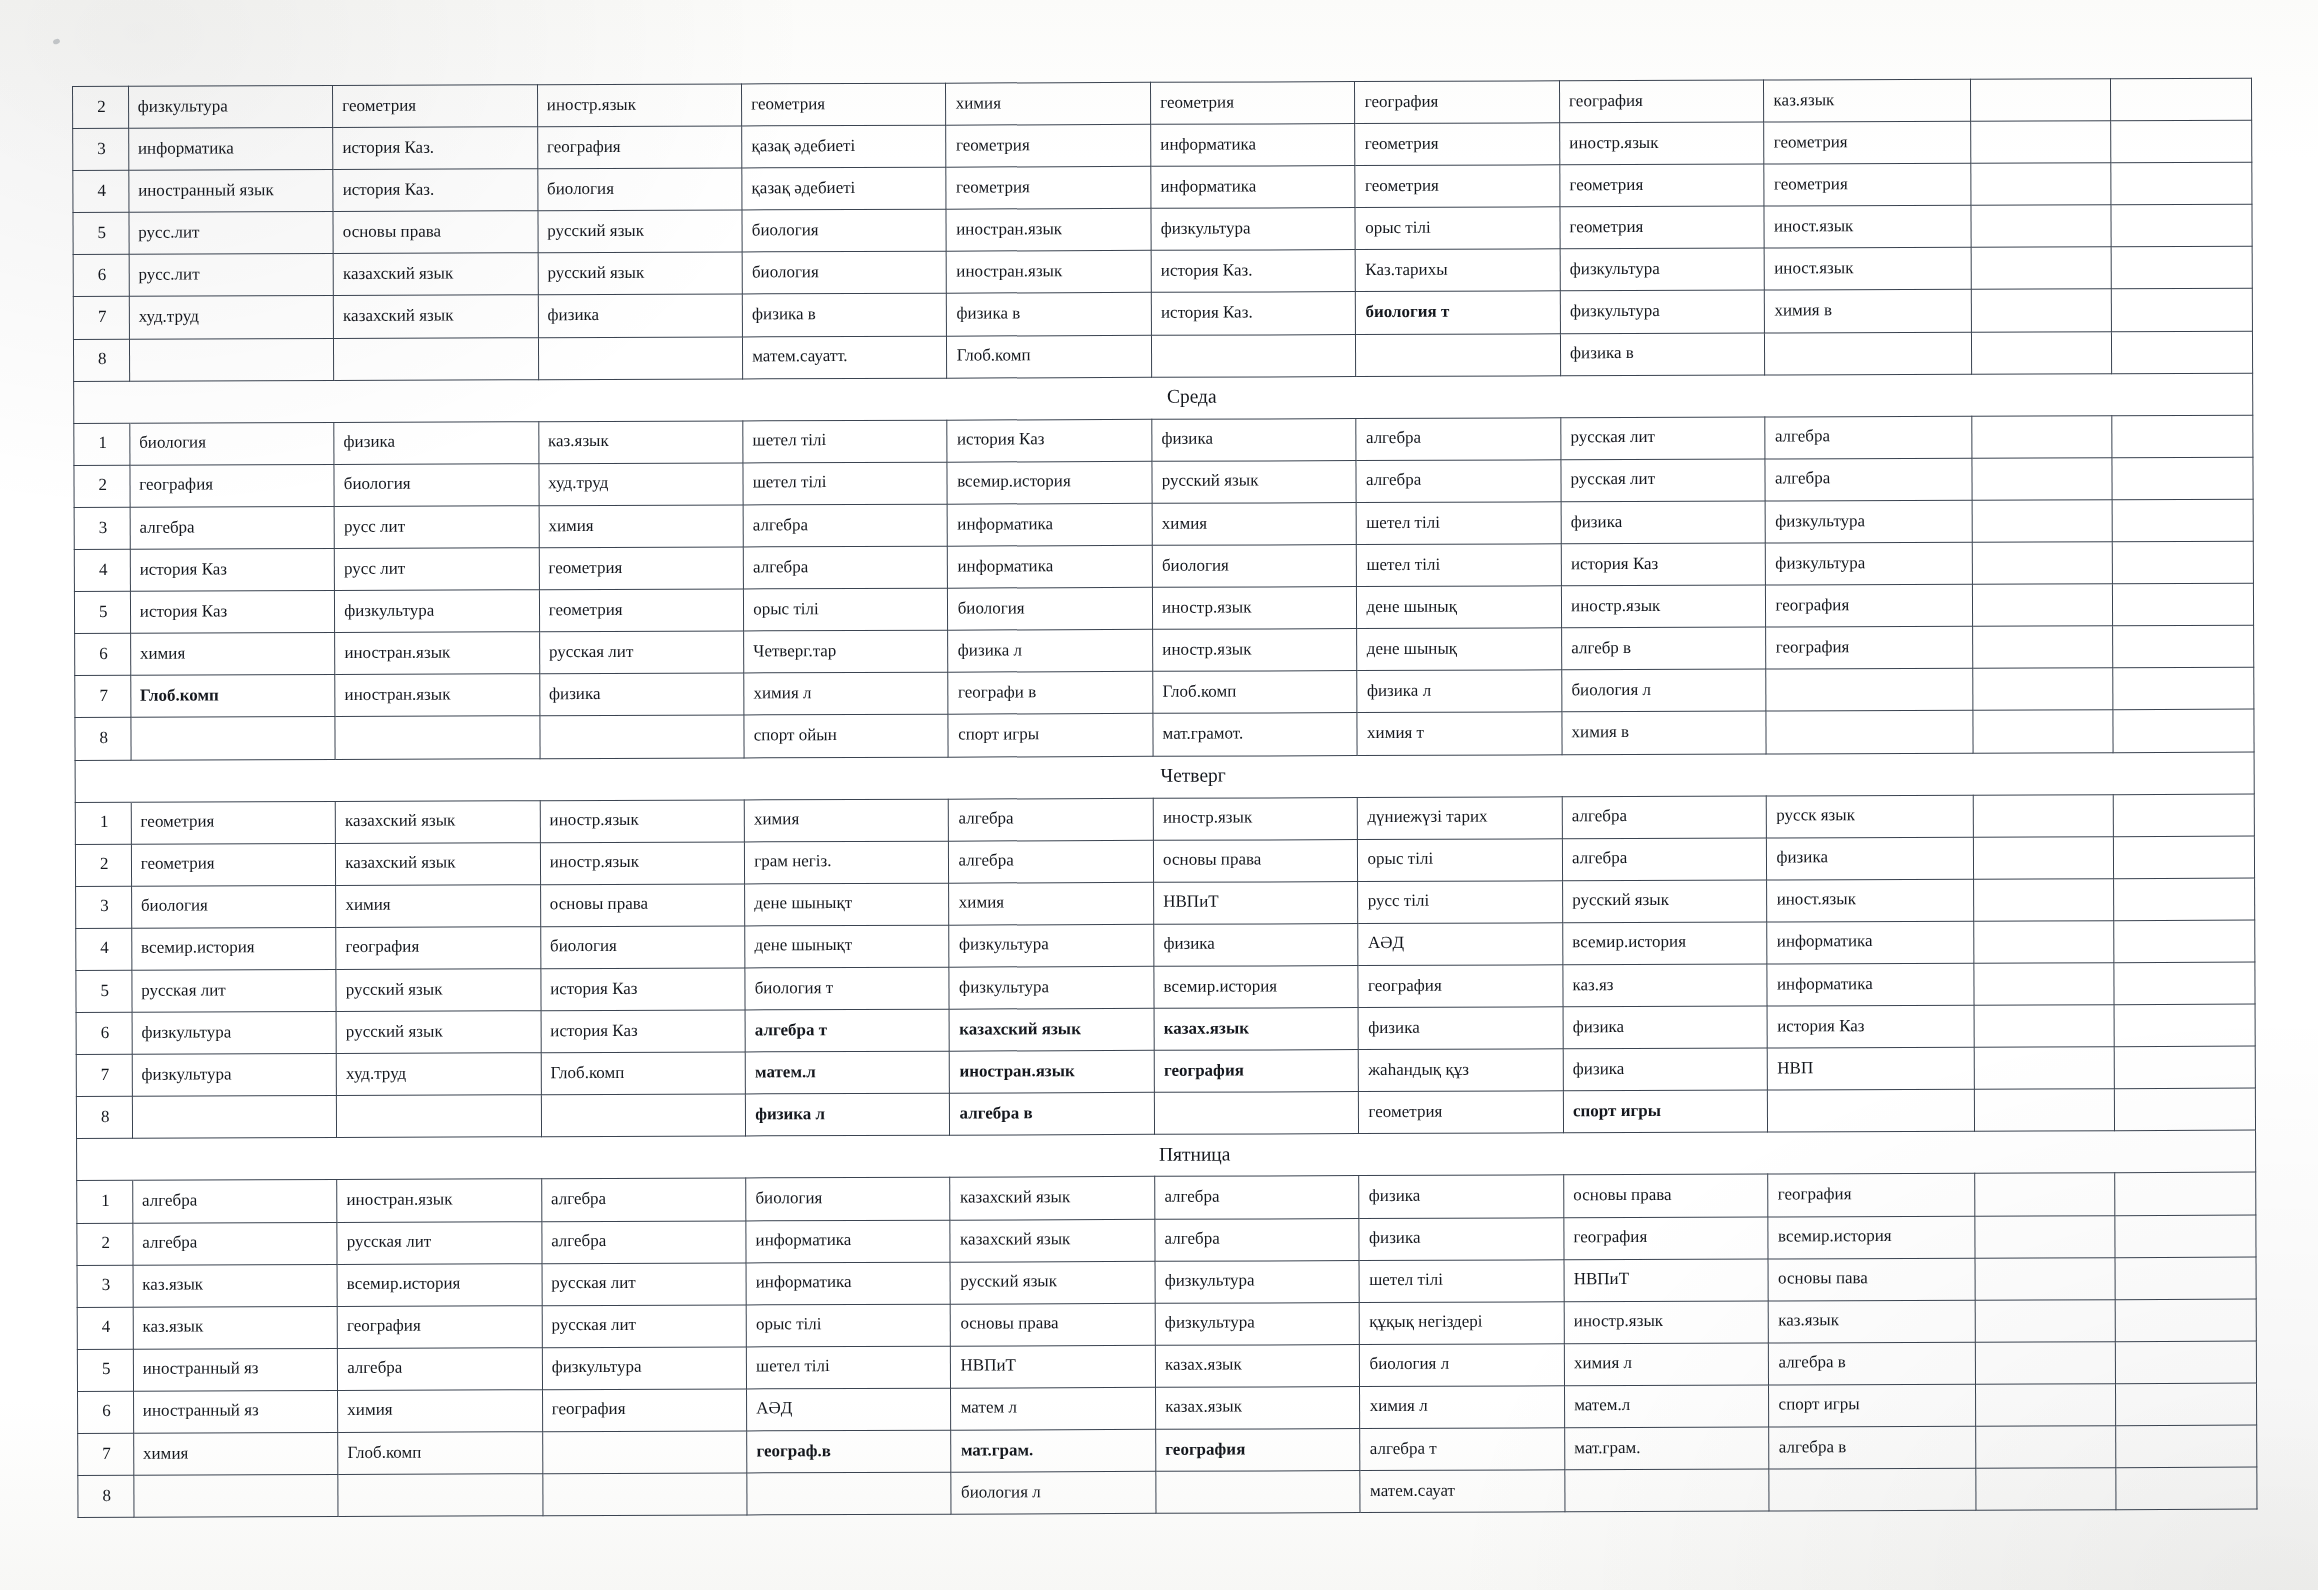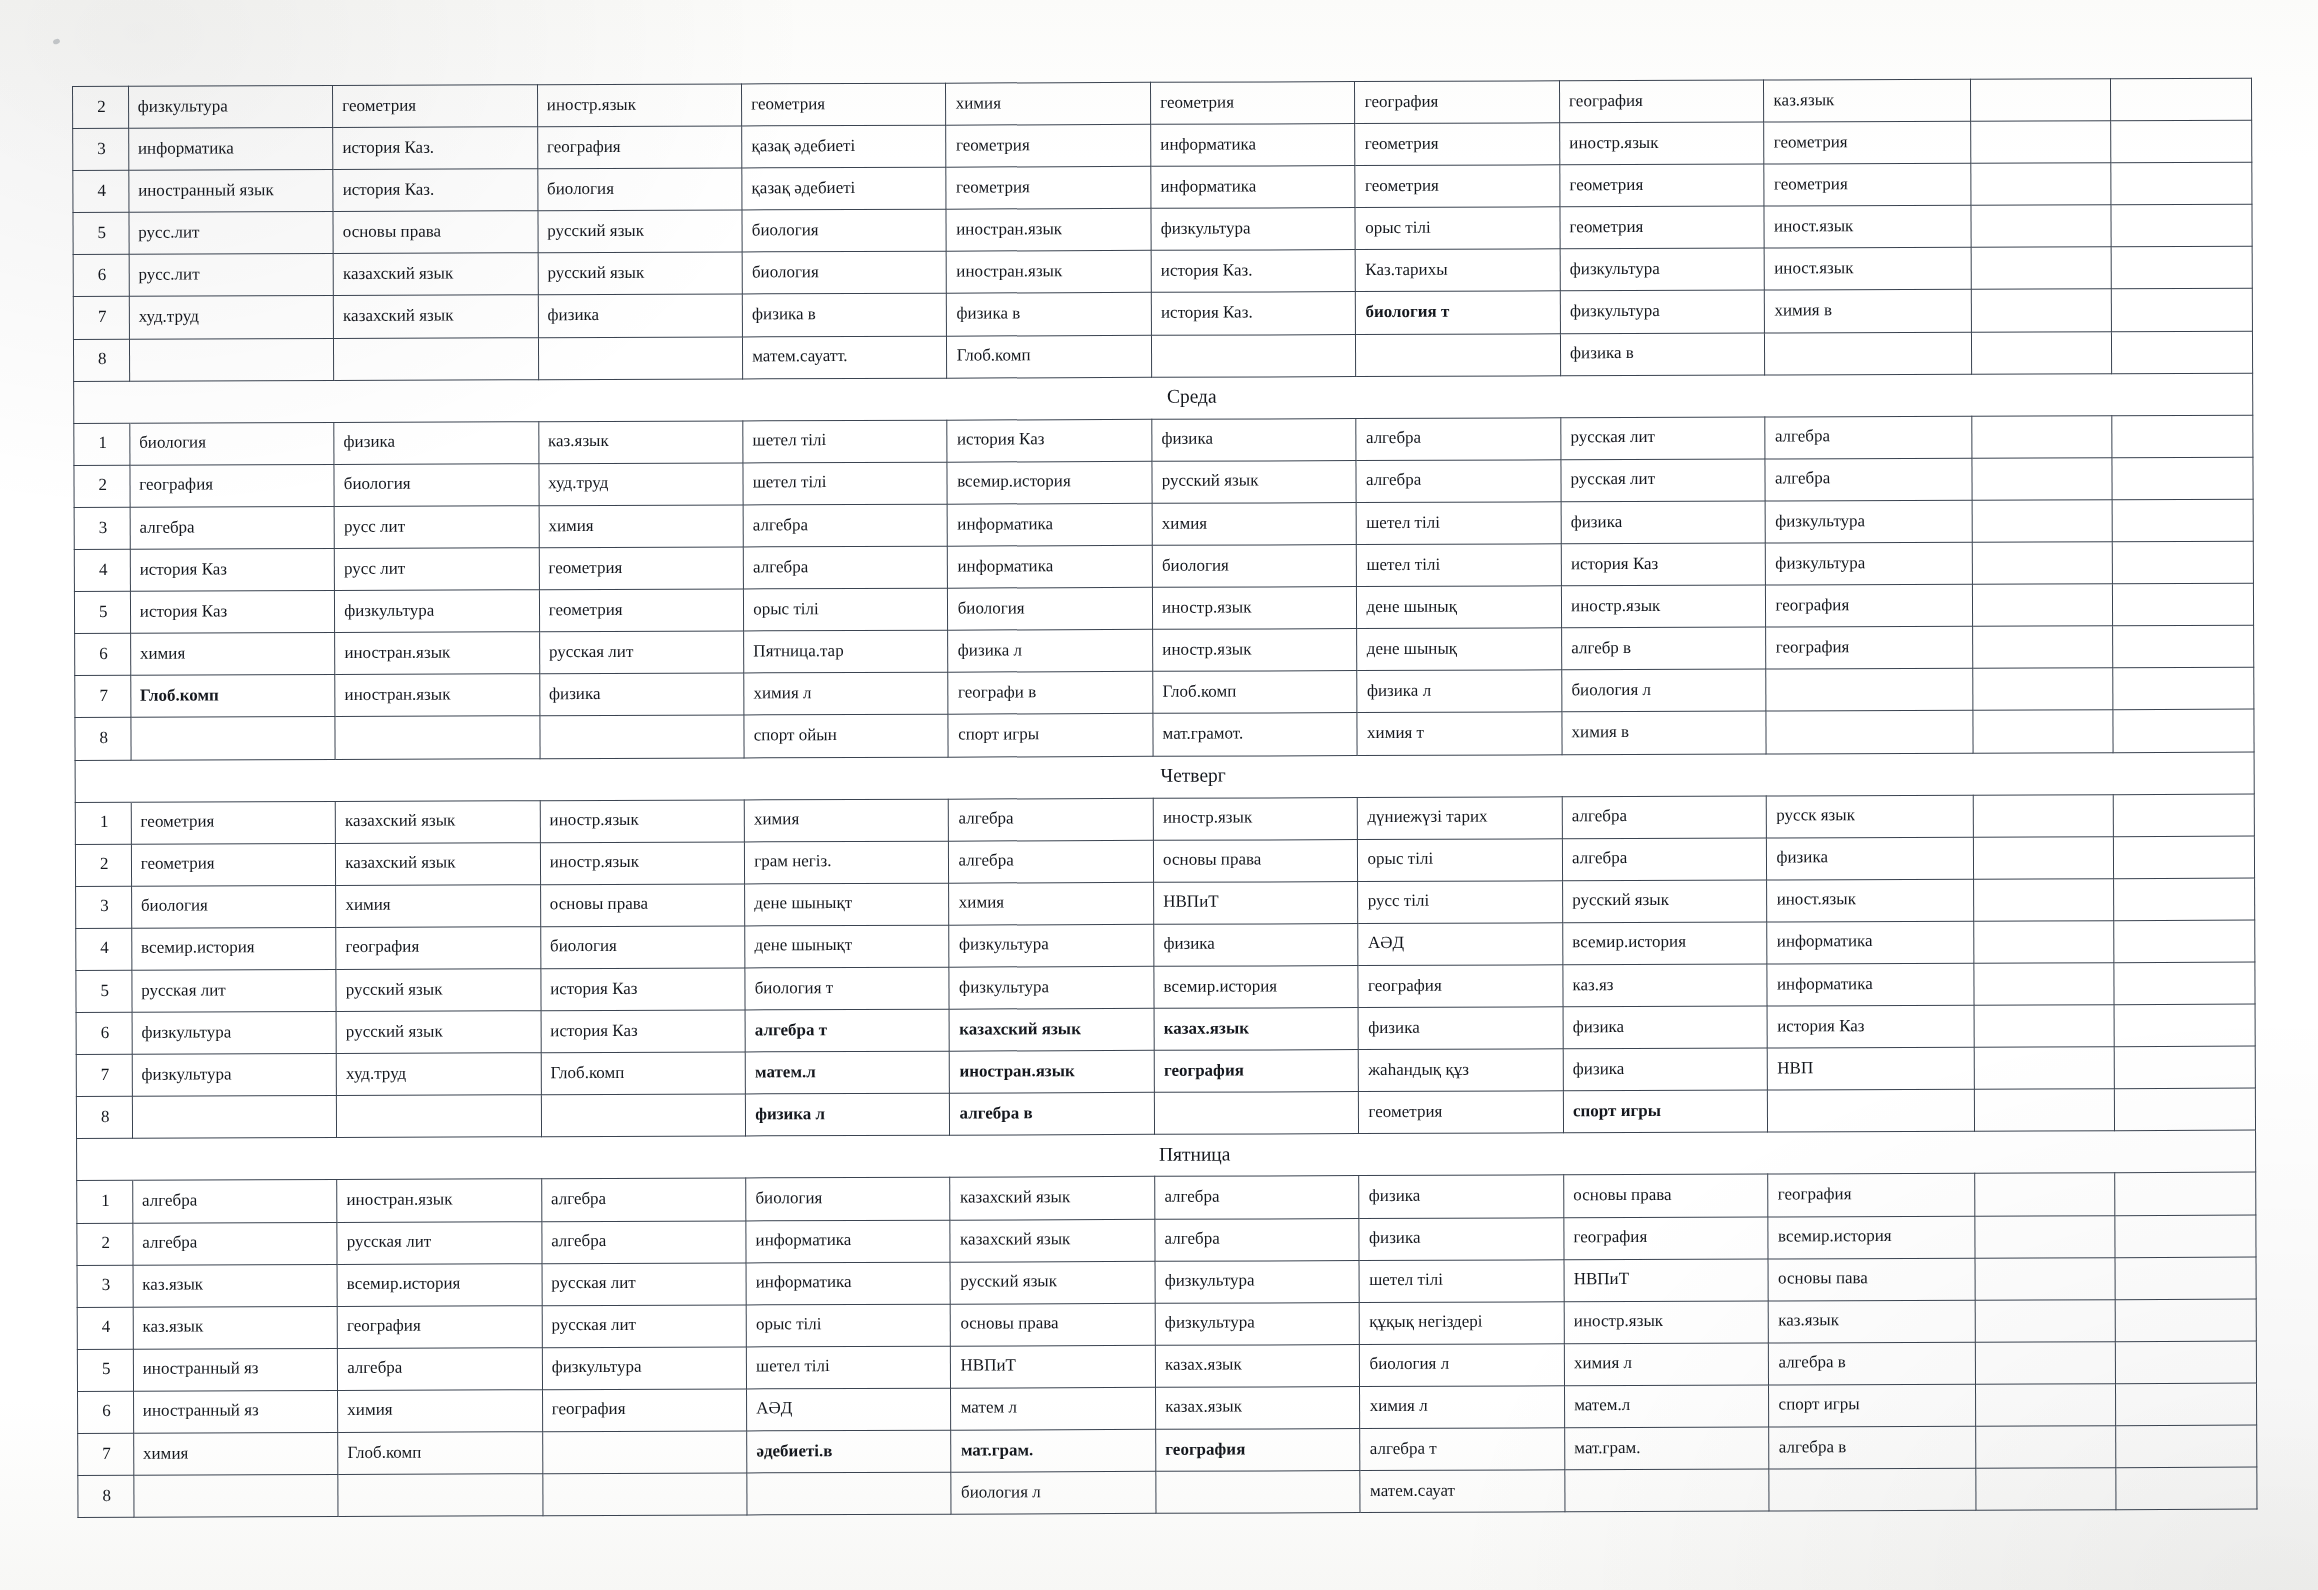--- a/index.html
+++ b/index.html
@@ -276,21 +276,21 @@
           <td>иностр.язык</td>
           <td>география</td>
           <td></td>
           <td></td>
         </tr>
         <tr>
           <td class="num">6</td>
           <td>химия</td>
           <td>иностран.язык</td>
           <td>русская лит</td>
-          <td>Пятница.тар</td>
+          <td>Четверг.тар</td>
           <td>физика л</td>
           <td>иностр.язык</td>
           <td>дене шынық</td>
           <td>алгебр в</td>
           <td>география</td>
           <td></td>
           <td></td>
         </tr>
         <tr>
           <td class="num">7</td>
@@ -522,21 +522,21 @@
           <td>матем.л</td>
           <td>спорт игры</td>
           <td></td>
           <td></td>
         </tr>
         <tr>
           <td class="num">7</td>
           <td>химия</td>
           <td>Глоб.комп</td>
           <td></td>
-          <td class="bold">әдебиеті.в</td>
+          <td class="bold">географ.в</td>
           <td class="bold">мат.грам.</td>
           <td class="bold">география</td>
           <td>алгебра т</td>
           <td>мат.грам.</td>
           <td>алгебра в</td>
           <td></td>
           <td></td>
         </tr>
         <tr>
           <td class="num">8</td>

